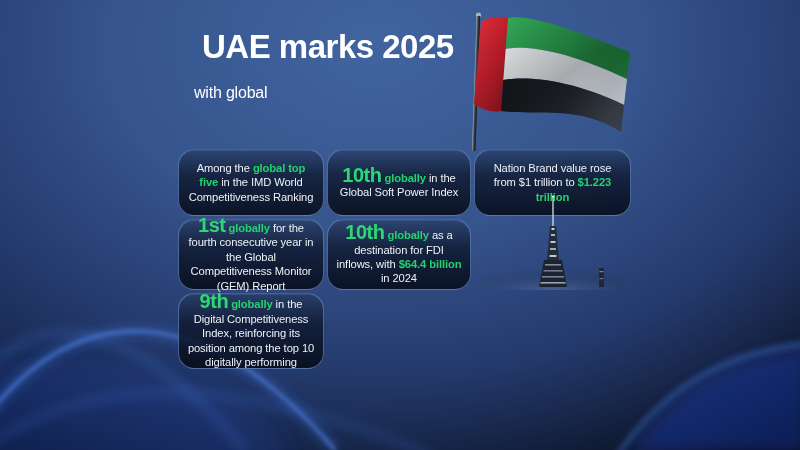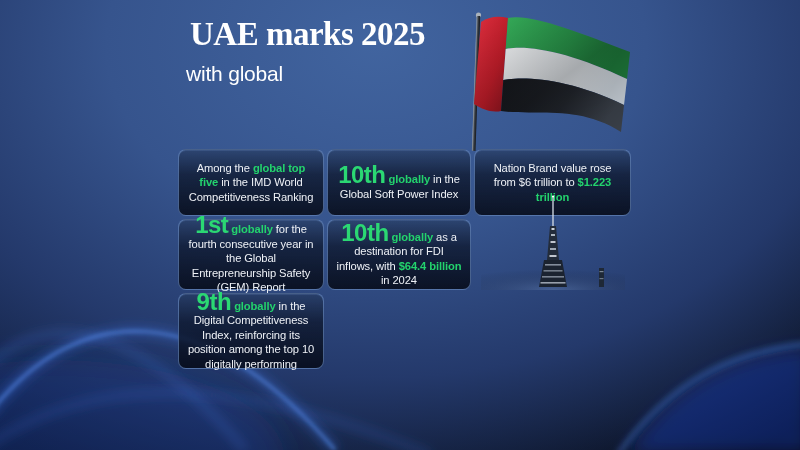--- a/index.html
+++ b/index.html
@@ -8,48 +8,48 @@
     position:relative;
     background-color:#04070e;
     background-image:
       radial-gradient(900px 640px at 47% 10%, #41649f 0%, #36548d 30%, #24396b 52%, rgba(10,18,38,0) 76%),
       linear-gradient(150deg, #152a55 0%, #0a1530 45%, #04070e 100%);
   }
   .glow-svg{position:absolute;pointer-events:none;}
 
   
   .header{position:absolute;left:186px;top:12px;color:#ffffff;}
-  .header h1{margin:4px;font-size:33px;font-weight:700;letter-spacing:-0.5px;font-family:Liberation Serif, serif;}
-  .header p{margin:7px 0 0 0;font-size:21px;font-weight:400;line-height:1.32;letter-spacing:-0.2px;}
+  .header h1{margin:16px;font-size:33px;font-weight:700;letter-spacing:-0.5px;}
+  .header p{margin:7px 0 0 8px;font-size:16px;font-weight:400;line-height:1.32;letter-spacing:-0.2px;}
 
   
   .flag-wrap{position:absolute;left:458px;top:0;width:182px;height:152px;}
 
   
   .grid{
     position:absolute;left:178px;top:149px;width:453px;height:301px;
     display:grid;grid-template-columns:146px 144px 157px;
     grid-template-rows:67px 71px 76px 96px;gap:3px;overflow:hidden;
   }
   .cell{min-width:0;}
   .card{
     border:1px solid rgba(122,160,220,0.55);
-    border-radius:8px;
+    border-radius:16px;
     background:linear-gradient(180deg, rgba(38,58,94,0.60) 0%, rgba(14,24,46,0.78) 38%, rgba(6,11,24,0.88) 100%);
     box-shadow:inset 0 1px 0 rgba(160,200,255,0.12);
     display:flex;align-items:center;justify-content:center;
     padding:4px 7px;box-sizing:border-box;
   }
   .card-text{
     text-align:center;color:#eef1f6;font-size:11.2px;line-height:1.29;
     letter-spacing:-0.1px;
   }
   .sg-n{color:#eef1f6;}
   .sg-g{color:#23d36d;font-weight:700;}
-  .sg-b{color:#2bd873;font-weight:700;font-size:24px;line-height:0.9;letter-spacing:-0.5px;}
+  .sg-b{color:#2bd873;font-weight:700;font-size:20px;line-height:0.9;letter-spacing:-0.5px;}
   .tower-cell{display:flex;align-items:flex-end;justify-content:center;}
 </style>
 </head>
 <body>
 
 <svg class="glow-svg" style="left:0;top:265px" width="460" height="185" viewBox="0 0 460 185">
   <defs>
     <filter id="b2" x="-40%" y="-40%" width="180%" height="180%">
         <feGaussianBlur stdDeviation="2"></feGaussianBlur>
       </filter>
@@ -137,24 +137,24 @@
 
 <div class="grid">
 
 <div class="cell card">
       <div class="card-text"><span class="sg-n">Among the </span><span class="sg-g">global top five</span><span class="sg-n"> in the IMD World Competitiveness Ranking</span></div>
     </div>
     <div class="cell card">
       <div class="card-text"><span class="sg-b">10th</span><span class="sg-n"> </span><span class="sg-g">globally</span><span class="sg-n"> in the Global Soft Power Index</span></div>
     </div>
     <div class="cell card">
-      <div class="card-text"><span class="sg-n">Nation Brand value rose from $6 trillion to </span><span class="sg-g">$1.223 trillion</span></div>
+      <div class="card-text"><span class="sg-n">Nation Brand value rose from $1 trillion to </span><span class="sg-g">$1.223 trillion</span></div>
     </div>
     <div class="cell card">
-      <div class="card-text"><span class="sg-b">1st</span><span class="sg-n"> </span><span class="sg-g">globally</span><span class="sg-n"> for the fourth consecutive year in the Global Entrepreneurship Safety (GEM) Report</span></div>
+      <div class="card-text"><span class="sg-b">1st</span><span class="sg-n"> </span><span class="sg-g">globally</span><span class="sg-n"> for the fourth consecutive year in the Global Competitiveness Monitor (GEM) Report</span></div>
     </div>
     <div class="cell card">
       <div class="card-text"><span class="sg-b">10th</span><span class="sg-n"> </span><span class="sg-g">globally</span><span class="sg-n"> as a destination for FDI inflows, with </span><span class="sg-g">$64.4 billion</span><span class="sg-n"> in 2024</span></div>
     </div>
     <div id="tower-cell" class="cell tower-cell">
     <svg width="144" height="96" viewBox="0 0 144 96">
       <defs>
         <radialGradient id="cityGlow" cx="0.5" cy="1" r="0.8">
           <stop offset="0" stop-color="rgba(120,150,200,0.35)"></stop>
             <stop offset="1" stop-color="rgba(0,0,0,0)"></stop>

